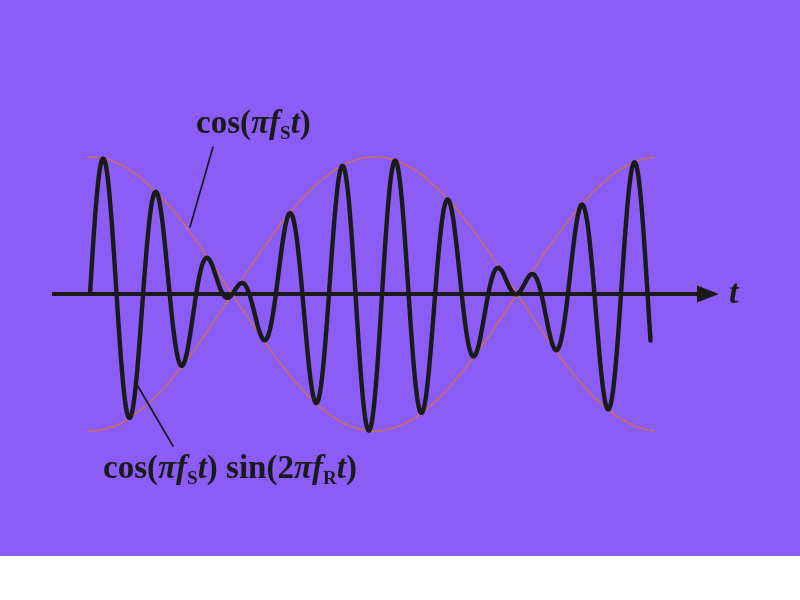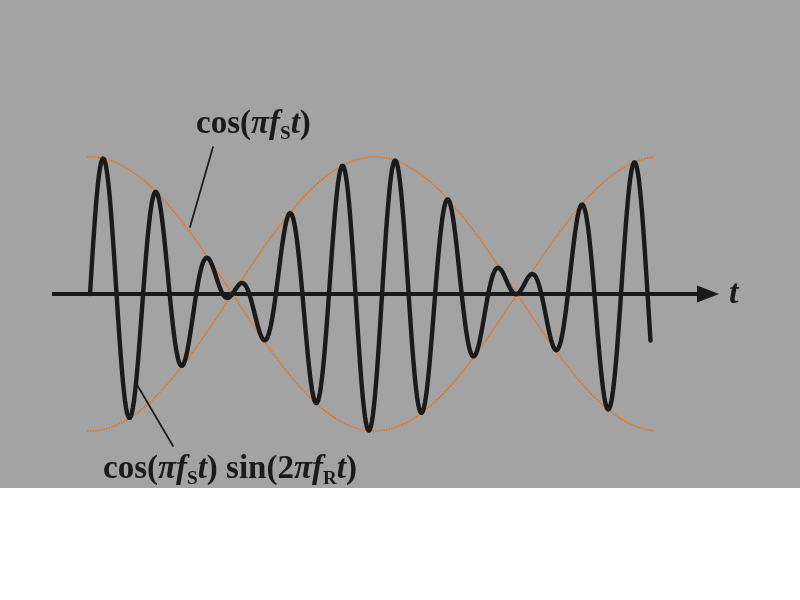--- a/index.html
+++ b/index.html
@@ -1,20 +1,20 @@
 <!DOCTYPE html>
 <html><head>
 <meta charset="utf-8">
 <style>
   html, body { margin: 0; padding: 0; background: #ffffff; }
   .figure {
     position: relative;
     width: 800px;
-    height: 488px;
-    background: #a3a3a3;
+    height: 556px;
+    background: #8b5cf6;
     overflow: hidden;
     font-family: "Liberation Serif", serif;
   }
   .figure svg { position: absolute; left: 0; top: 0; }
   .mlabel {
     position: absolute;
     font-family: "Liberation Serif", serif;
     font-weight: bold;
     font-size: 33px;
     line-height: 1.12;

